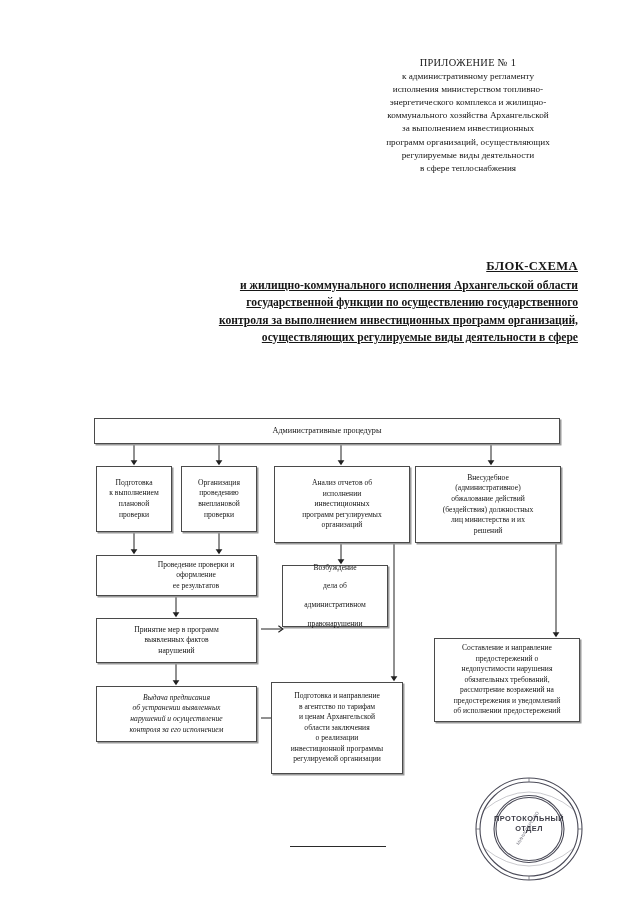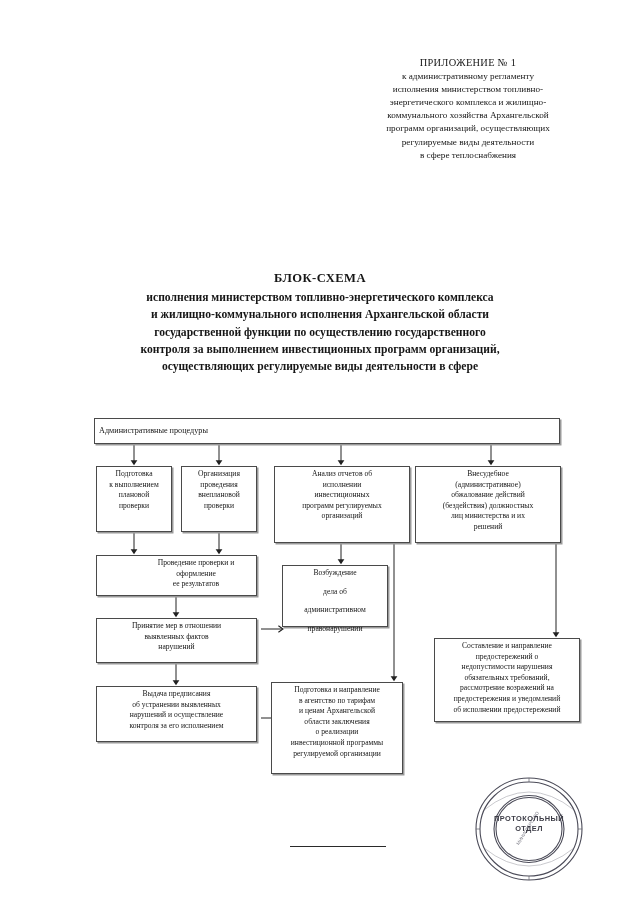--- a/index.html
+++ b/index.html
@@ -37,26 +37,27 @@
     font-size: 10.4px;
     letter-spacing: .3px;
     margin-bottom: 1px;
   }
   .appendix .ap-line { display: block; white-space: nowrap; }
 
   
   .doc-title {
     position: absolute;
     left: 62px;
-    top: 270px;
+    top: 258px;
     width: 516px;
-    text-align: center;
+    text-align: right;
     font-weight: bold;
     font-size: 11.6px;
     line-height: 17.2px;
+    text-decoration: underline;
   }
   .doc-title .t-head {
     display: block;
     font-size: 12.6px;
     letter-spacing: .4px;
     margin-bottom: 2px;
   }
   .doc-title .t-line { display: block; white-space: nowrap; }
 
   
@@ -67,20 +68,21 @@
     width: 640px;
     height: 905px;
   }
   .node {
     position: absolute;
     box-sizing: border-box;
     border: 1px solid #4a4a4a;
     background: #ffffff;
     display: flex;
     align-items: center;
+    justify-content: center;
     text-align: center;
     font-size: 7.6px;
     line-height: 10.6px;
     padding: 2px 4px;
     color: #161616;
   }
   .node .nl { display: block; white-space: nowrap; }
   .node.banner {
     font-size: 8.2px;
   }
@@ -133,28 +135,28 @@
 <body>
 
 <div class="page">
 
   <div class="appendix">
     <div class="ap-title">ПРИЛОЖЕНИЕ № 1</div>
     <span class="ap-line">к административному регламенту</span>
     <span class="ap-line">исполнения министерством топливно-</span>
     <span class="ap-line">энергетического комплекса и жилищно-</span>
     <span class="ap-line">коммунального хозяйства Архангельской</span>
+    <span class="ap-line">за выполнением инвестиционных</span>
     <span class="ap-line">программ организаций, осуществляющих</span>
     <span class="ap-line">регулируемые виды деятельности</span>
     <span class="ap-line">в сфере теплоснабжения</span>
   </div>
 
   <div class="doc-title">
     <span class="t-head">БЛОК-СХЕМА</span>
-    <span class="t-line">исполнения министерством топливно-энергетического комплекса</span>
     <span class="t-line">и жилищно-коммунального исполнения Архангельской области</span>
     <span class="t-line">государственной функции по осуществлению государственного</span>
     <span class="t-line">контроля за выполнением инвестиционных программ организаций,</span>
     <span class="t-line">осуществляющих регулируемые виды деятельности в сфере</span>
   </div>
 
   <div class="flow">
 
     <svg class="conn" viewBox="0 0 640 905">
       <defs>
@@ -199,21 +201,21 @@
 
     <div class="node shadow" style="left:96px; top:466px; width:76px; height:66px; flex-direction:column;">
       <span class="nl">Подготовка</span>
       <span class="nl">к выполнением</span>
       <span class="nl">плановой</span>
       <span class="nl">проверки</span>
     </div>
 
     <div class="node shadow" style="left:181px; top:466px; width:76px; height:66px; flex-direction:column;">
       <span class="nl">Организация</span>
-      <span class="nl">проведения</span>
+      <span class="nl">проведению</span>
       <span class="nl">внеплановой</span>
       <span class="nl">проверки</span>
     </div>
 
     <div class="node shadow" style="left:415px; top:466px; width:146px; height:77px; flex-direction:column;">
       <span class="nl">Внесудебное</span>
       <span class="nl">(административное)</span>
       <span class="nl">обжалование действий</span>
       <span class="nl">(бездействия) должностных</span>
       <span class="nl">лиц министерства и их</span>
@@ -235,36 +237,36 @@
     </div>
 
     <div class="node shadow" style="left:282px; top:565px; width:106px; height:62px; flex-direction:column;gap:8px;">
       <span class="nl">Возбуждение</span>
       <span class="nl">дела об</span>
       <span class="nl">административном</span>
       <span class="nl">правонарушении</span>
     </div>
 
     <div class="node shadow" style="left:96px; top:618px; width:161px; height:45px; flex-direction:column;">
-      <span class="nl">Принятие мер в отношении</span>
+      <span class="nl">Принятие мер в программ</span>
       <span class="nl">выявленных фактов</span>
       <span class="nl">нарушений</span>
     </div>
 
     <div class="node shadow" style="left:434px; top:638px; width:146px; height:84px; flex-direction:column;">
       <span class="nl">Составление и направление</span>
       <span class="nl">предостережений о</span>
       <span class="nl">недопустимости нарушения</span>
       <span class="nl">обязательных требований,</span>
       <span class="nl">рассмотрение возражений на</span>
       <span class="nl">предостережения и уведомлений</span>
       <span class="nl">об исполнении предостережений</span>
     </div>
 
-    <div class="node shadow" style="left:96px; top:686px; width:161px; height:56px; flex-direction:column;">
+    <div class="node shadow" style="left:96px; top:686px; width:161px; height:56px; flex-direction:column;font-style:italic;">
       <span class="nl">Выдача предписания</span>
       <span class="nl">об устранении выявленных</span>
       <span class="nl">нарушений и осуществление</span>
       <span class="nl">контроля за его исполнением</span>
     </div>
 
     <div class="node shadow" style="left:271px; top:682px; width:132px; height:92px; flex-direction:column;">
       <span class="nl">Подготовка и направление</span>
       <span class="nl">в агентство по тарифам</span>
       <span class="nl">и ценам Архангельской</span>

